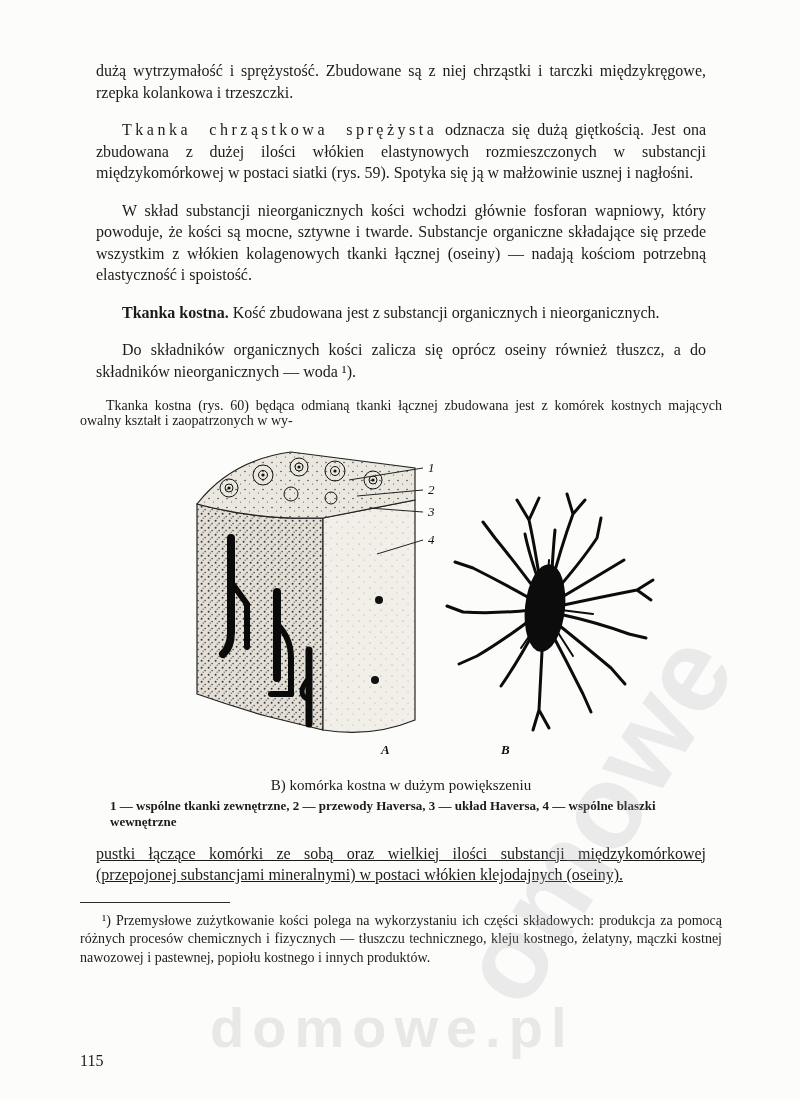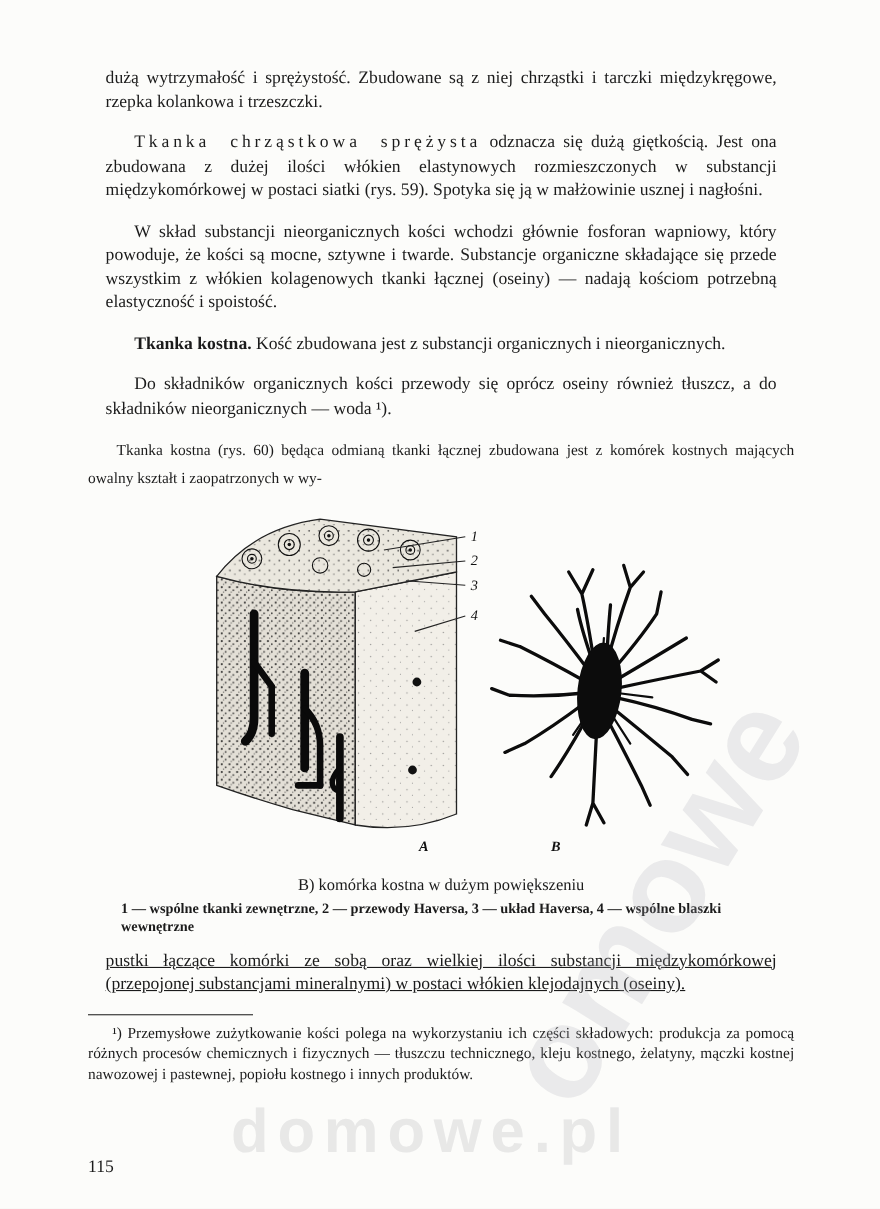--- a/index.html
+++ b/index.html
@@ -7,21 +7,21 @@
     position:relative;width:800px;height:1099px;margin:0 auto;
     background:#fcfcfa;overflow:hidden;
     font-family:"Liberation Serif","DejaVu Serif",serif;color:#1b1b1b;
   }
   .content{position:absolute;left:80px;top:44px;width:642px;}
   .para{margin:16px;font-size:16px;line-height:21.5px;text-align:justify;}
   .indent{text-indent:26px;}
   .spaced{letter-spacing:.22em;word-spacing:.45em;}
   .bold-lead{font-weight:bold;}
   .mt{margin-top:10px;}
-  .fig-intro{margin-top:12px;font-size:14px;line-height:25px;text-align:justify;text-indent:26px;}
+  .fig-intro{margin-top:12px;font-size:14px;line-height:15px;text-align:justify;text-indent:26px;}
   .figure{margin-top:6px;text-align:center;}
   .fig-svg{display:block;margin:0 auto;}
   .caption{margin-top:4px;text-align:center;font-size:15px;line-height:19.5px;}
   .legend{margin-top:2px;text-align:left;font-size:13px;line-height:16.5px;font-weight:bold;padding:0 30px;}
   .after-fig{margin-top:12px;text-decoration:underline;}
   .foot-rule{width:150px;height:0;border:none;border-top:1.5px solid #2a2a2a;margin:16px 0 9px 0;}
   .footnote{font-size:14px;line-height:18.5px;text-align:justify;text-indent:22px;margin:0;}
   .pagenum{position:absolute;left:80px;top:1052px;font-size:16px;}
   .wm-diag{
     position:absolute;left:430px;top:955px;z-index:3;pointer-events:none;
@@ -47,21 +47,21 @@
   <div class="content">
 
     <p class="para"><span>dużą wytrzymałość i sprężystość. Zbudowane są z niej chrząstki i tarczki międzykręgowe, rzepka kolankowa i trzeszczki.</span></p>
 
     <p class="para indent"><span class="spaced">Tkanka chrząstkowa sprężysta</span><span> odznacza się dużą giętkością. Jest ona zbudowana z dużej ilości włókien elastynowych rozmieszczonych w substancji międzykomórkowej w postaci siatki (rys. 59). Spotyka się ją w małżowinie usznej i nagłośni.</span></p>
 
     <p class="para indent"><span>W skład substancji nieorganicznych kości wchodzi głównie fosforan wapniowy, który powoduje, że kości są mocne, sztywne i twarde. Substancje organiczne składające się przede wszystkim z włókien kolagenowych tkanki łącznej (oseiny) — nadają kościom potrzebną elastyczność i spoistość.</span></p>
 
     <p class="para indent mt"><span class="bold-lead">Tkanka kostna.</span><span> Kość zbudowana jest z substancji organicznych i nieorganicznych.</span></p>
 
-    <p class="para indent"><span>Do składników organicznych kości przewody się oprócz oseiny również tłuszcz, a do składników nieorganicznych — woda ¹).</span></p>
+    <p class="para indent"><span>Do składników organicznych kości zalicza się oprócz oseiny również tłuszcz, a do składników nieorganicznych — woda ¹).</span></p>
 
 
     <p class="fig-intro"><span>Tkanka kostna (rys. 60) będąca odmianą tkanki łącznej zbudowana jest z komórek kostnych mających owalny kształt i zaopatrzonych w wy-</span></p>
 
     <div class="figure">
       <svg class="fig-svg" width="640" height="330" viewBox="0 0 640 330">
         <defs>
           <pattern id="stip-dense" width="7" height="7" patternUnits="userSpaceOnUse">
             <circle cx="1.6" cy="1.8" r="1.0" fill="#1c1c1c"></circle>
             <circle cx="5.1" cy="4.6" r="0.8" fill="#2a2a2a"></circle>

